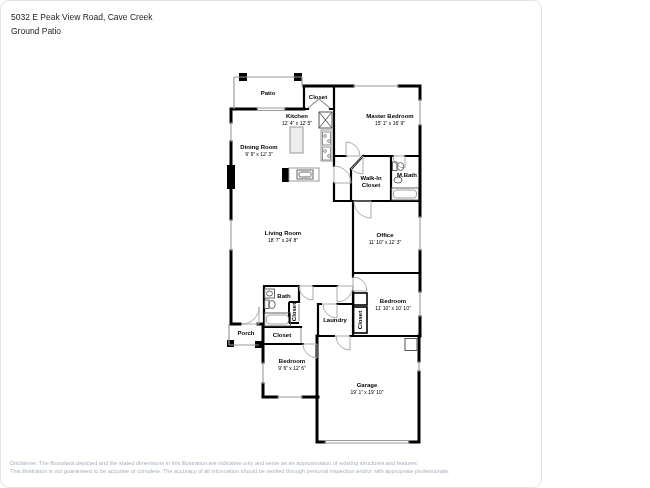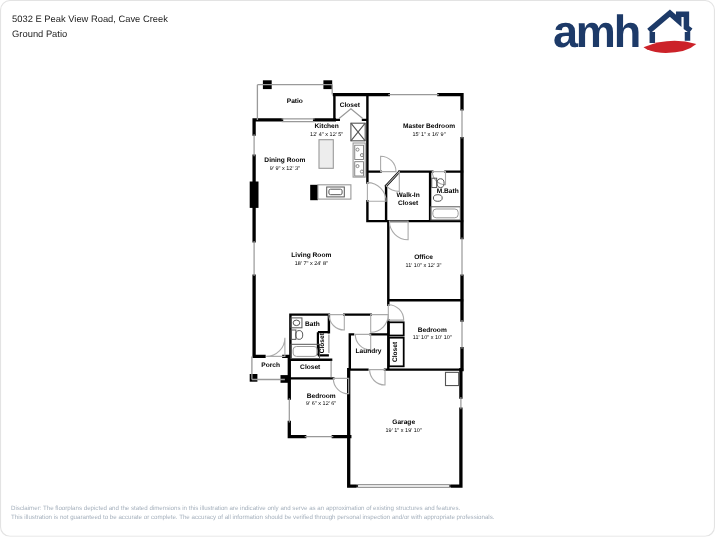--- a/index.html
+++ b/index.html
@@ -1,16 +1,16 @@
 <!DOCTYPE html>
 <html><head>
 <meta charset="utf-8">
 <style>
   html,body{margin:0;padding:0;background:#fff;}
-  .page{position:relative;width:650px;height:488px;background:#fff;overflow:hidden;
+  .page{position:relative;width:542px;height:488px;background:#fff;overflow:hidden;
         font-family:"Liberation Sans","DejaVu Sans",sans-serif;box-sizing:border-box;
         border:1px solid #e3e3e3;border-radius:9px;}
   .header{position:absolute;left:10px;top:9px;color:#1c1c1c;font-size:8.5px;line-height:14px;}
   .logo{position:absolute;right:12px;top:6px;display:flex;align-items:flex-start;}
   .logo-text{color:#1d3a68;font-weight:bold;font-size:41px;line-height:44px;letter-spacing:-2px;}
   .plan-svg{position:absolute;left:0;top:0;}
   .room-label{position:absolute;transform:translate(-50%,-50%);text-align:center;color:#000;}
   .room-label .rname{font-size:6px;font-weight:bold;line-height:7px;white-space:nowrap;}
   .room-label.wrap .rname{white-space:normal;width:28px;}
   .room-label .rdims{font-size:5px;line-height:6px;white-space:nowrap;}
@@ -21,28 +21,20 @@
 </head>
 <body>
 
 <div class="page">
 
   <div class="header">
     <div>5032 E Peak View Road, Cave Creek</div>
     <div>Ground Patio</div>
   </div>
 
-  <div class="logo">
-    <span class="logo-text">amh</span>
-    <svg width="56" height="46" viewBox="0 0 56 46">
-      <path d="M9,21 L28,5 L36,12 L36,6 L43,6 L43,18 L47,21" fill="none" stroke="#1d3a68" stroke-width="5" stroke-linejoin="miter"></path>
-      <path d="M12,22 L12,32 M44,22 L44,30" stroke="#1d3a68" stroke-width="5"></path>
-      <path d="M4,36 Q28,26 52,33 Q42,42 20,41 Q9,40 4,36 Z" fill="#cc2229"></path>
-    </svg>
-  </div>
 
   <svg class="plan-svg" width="650" height="488" viewBox="0 0 650 488">
 
     <g stroke="#000" stroke-width="3" fill="none" stroke-linecap="square">
       <path d="M303,85 H352 M398,85 H419
                M419,85 V98 M419,125 V215 M419,250 V290 M419,316 V335
                M418,335 V360 M418,371 V441
                M316,441 H323 M409,441 H418
                M316,335 V441
                M262,396 H276 M302,396 H317

